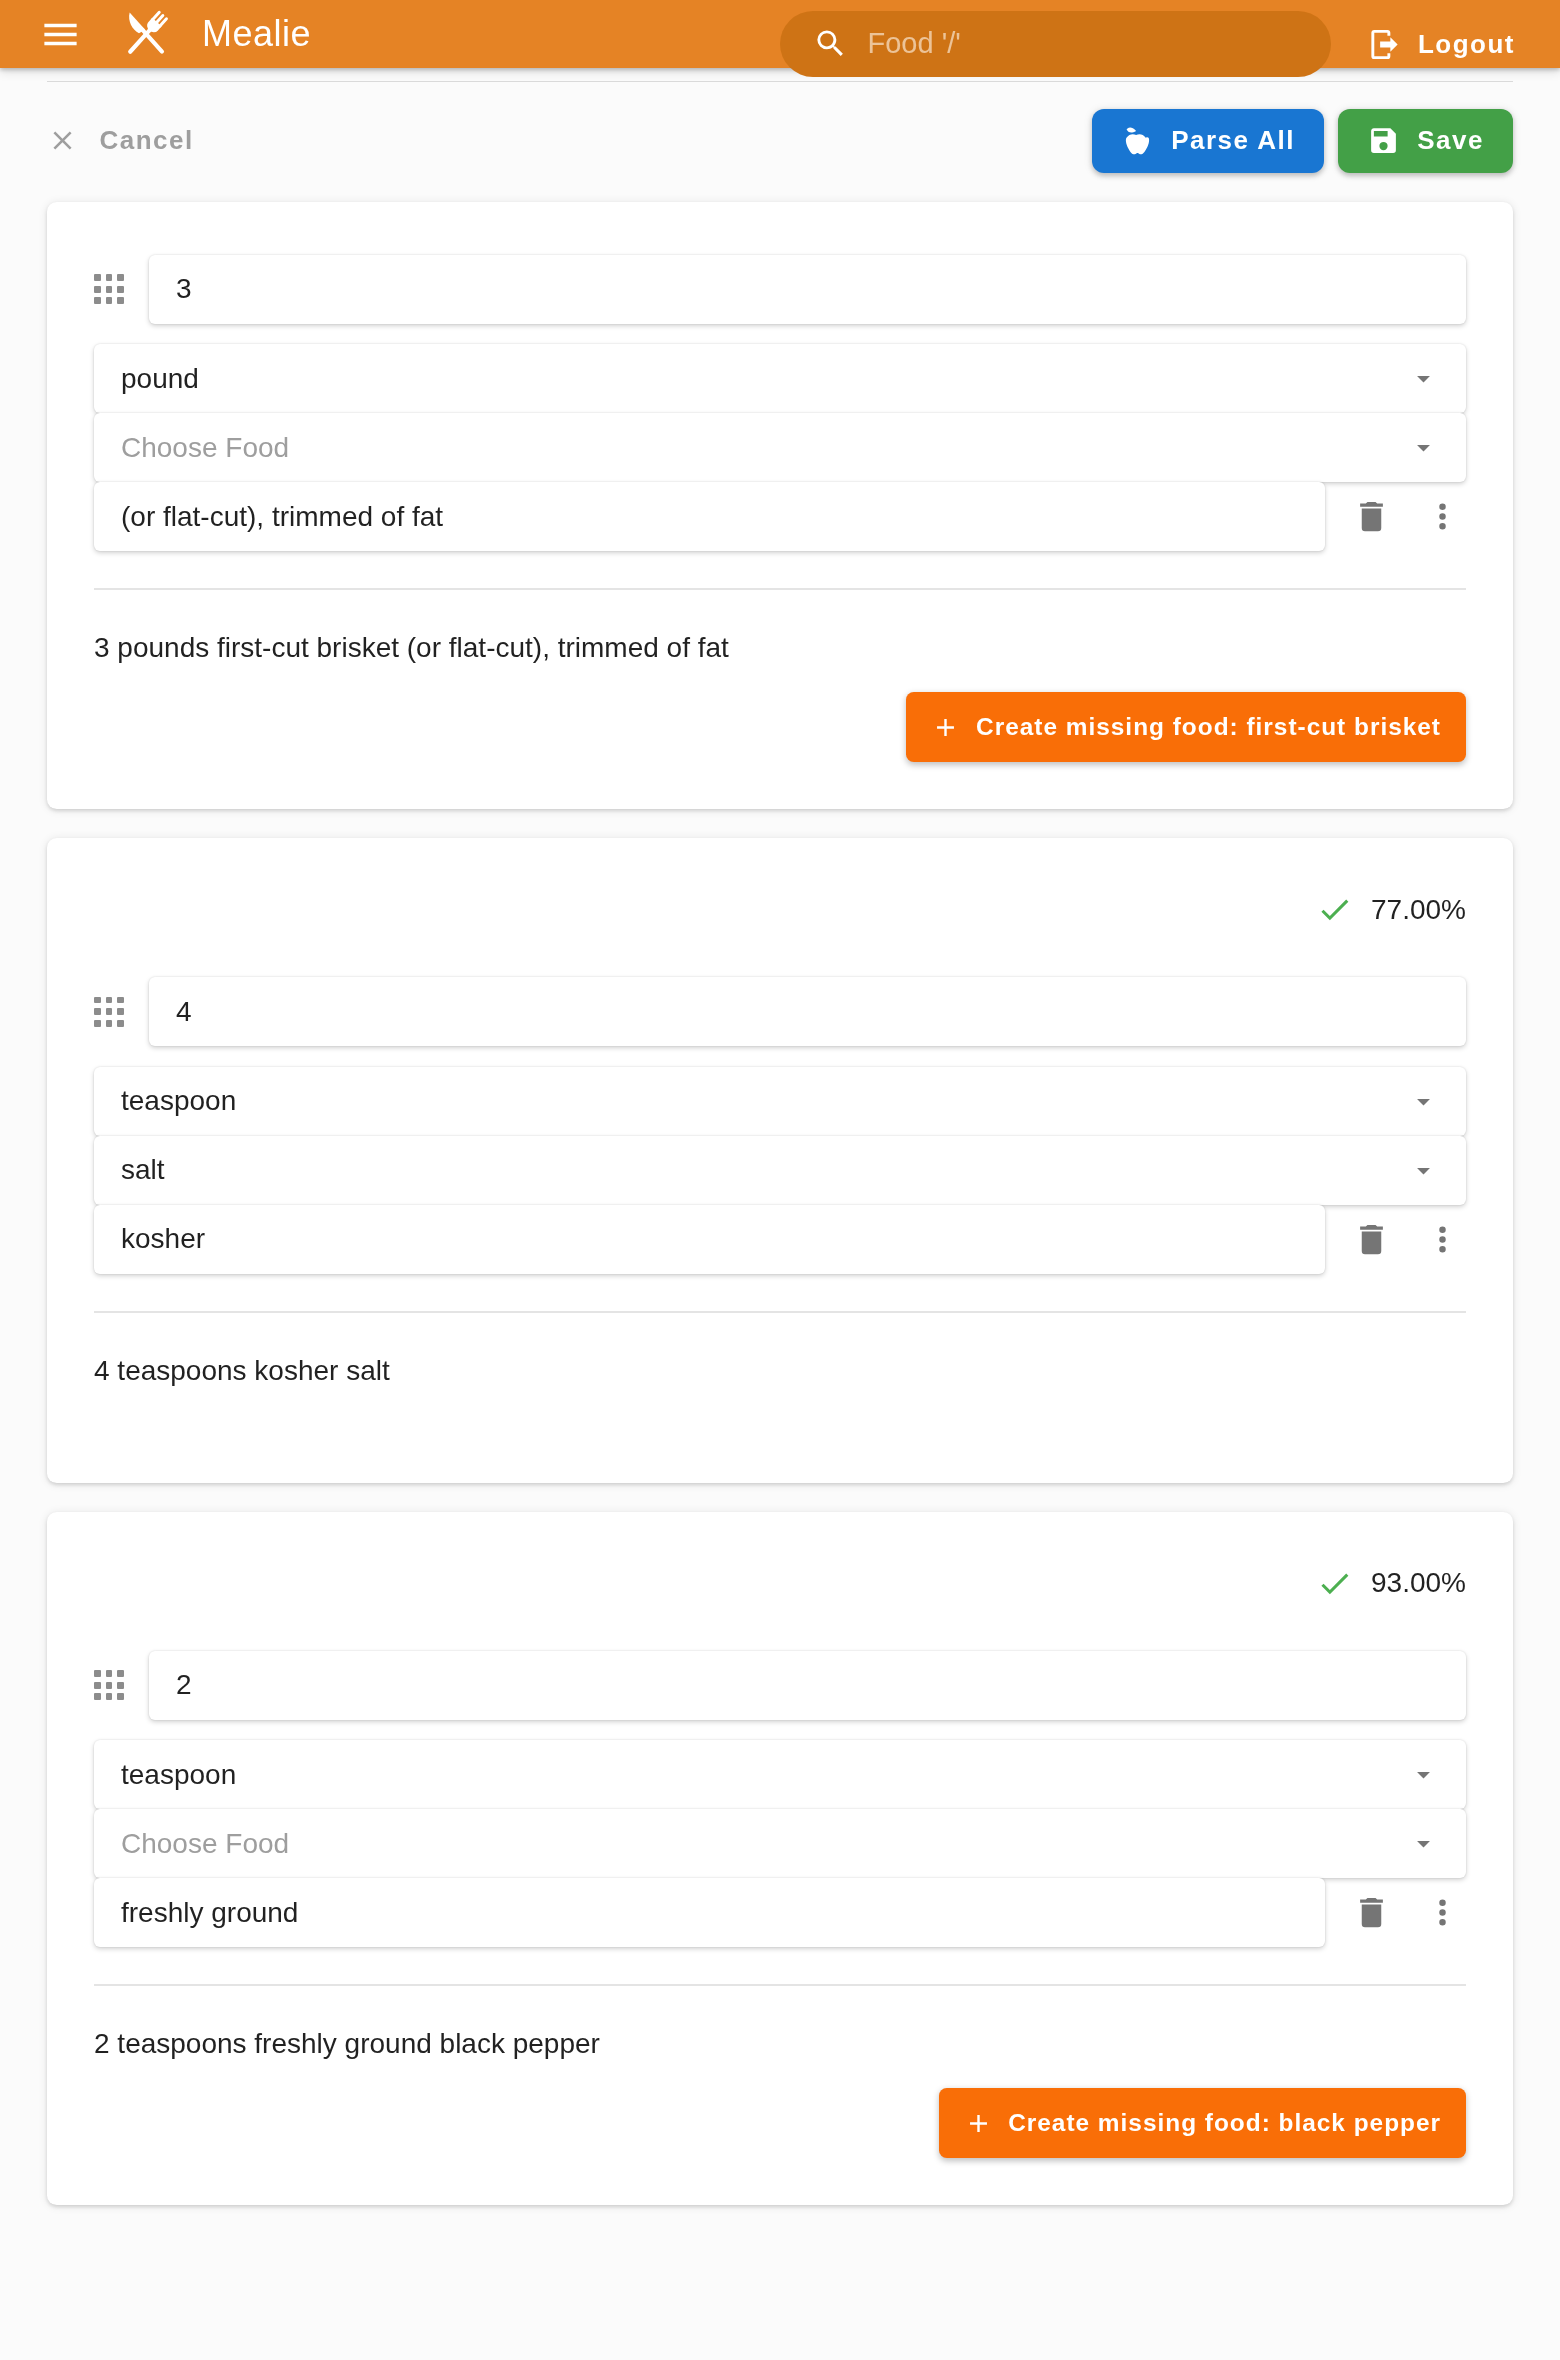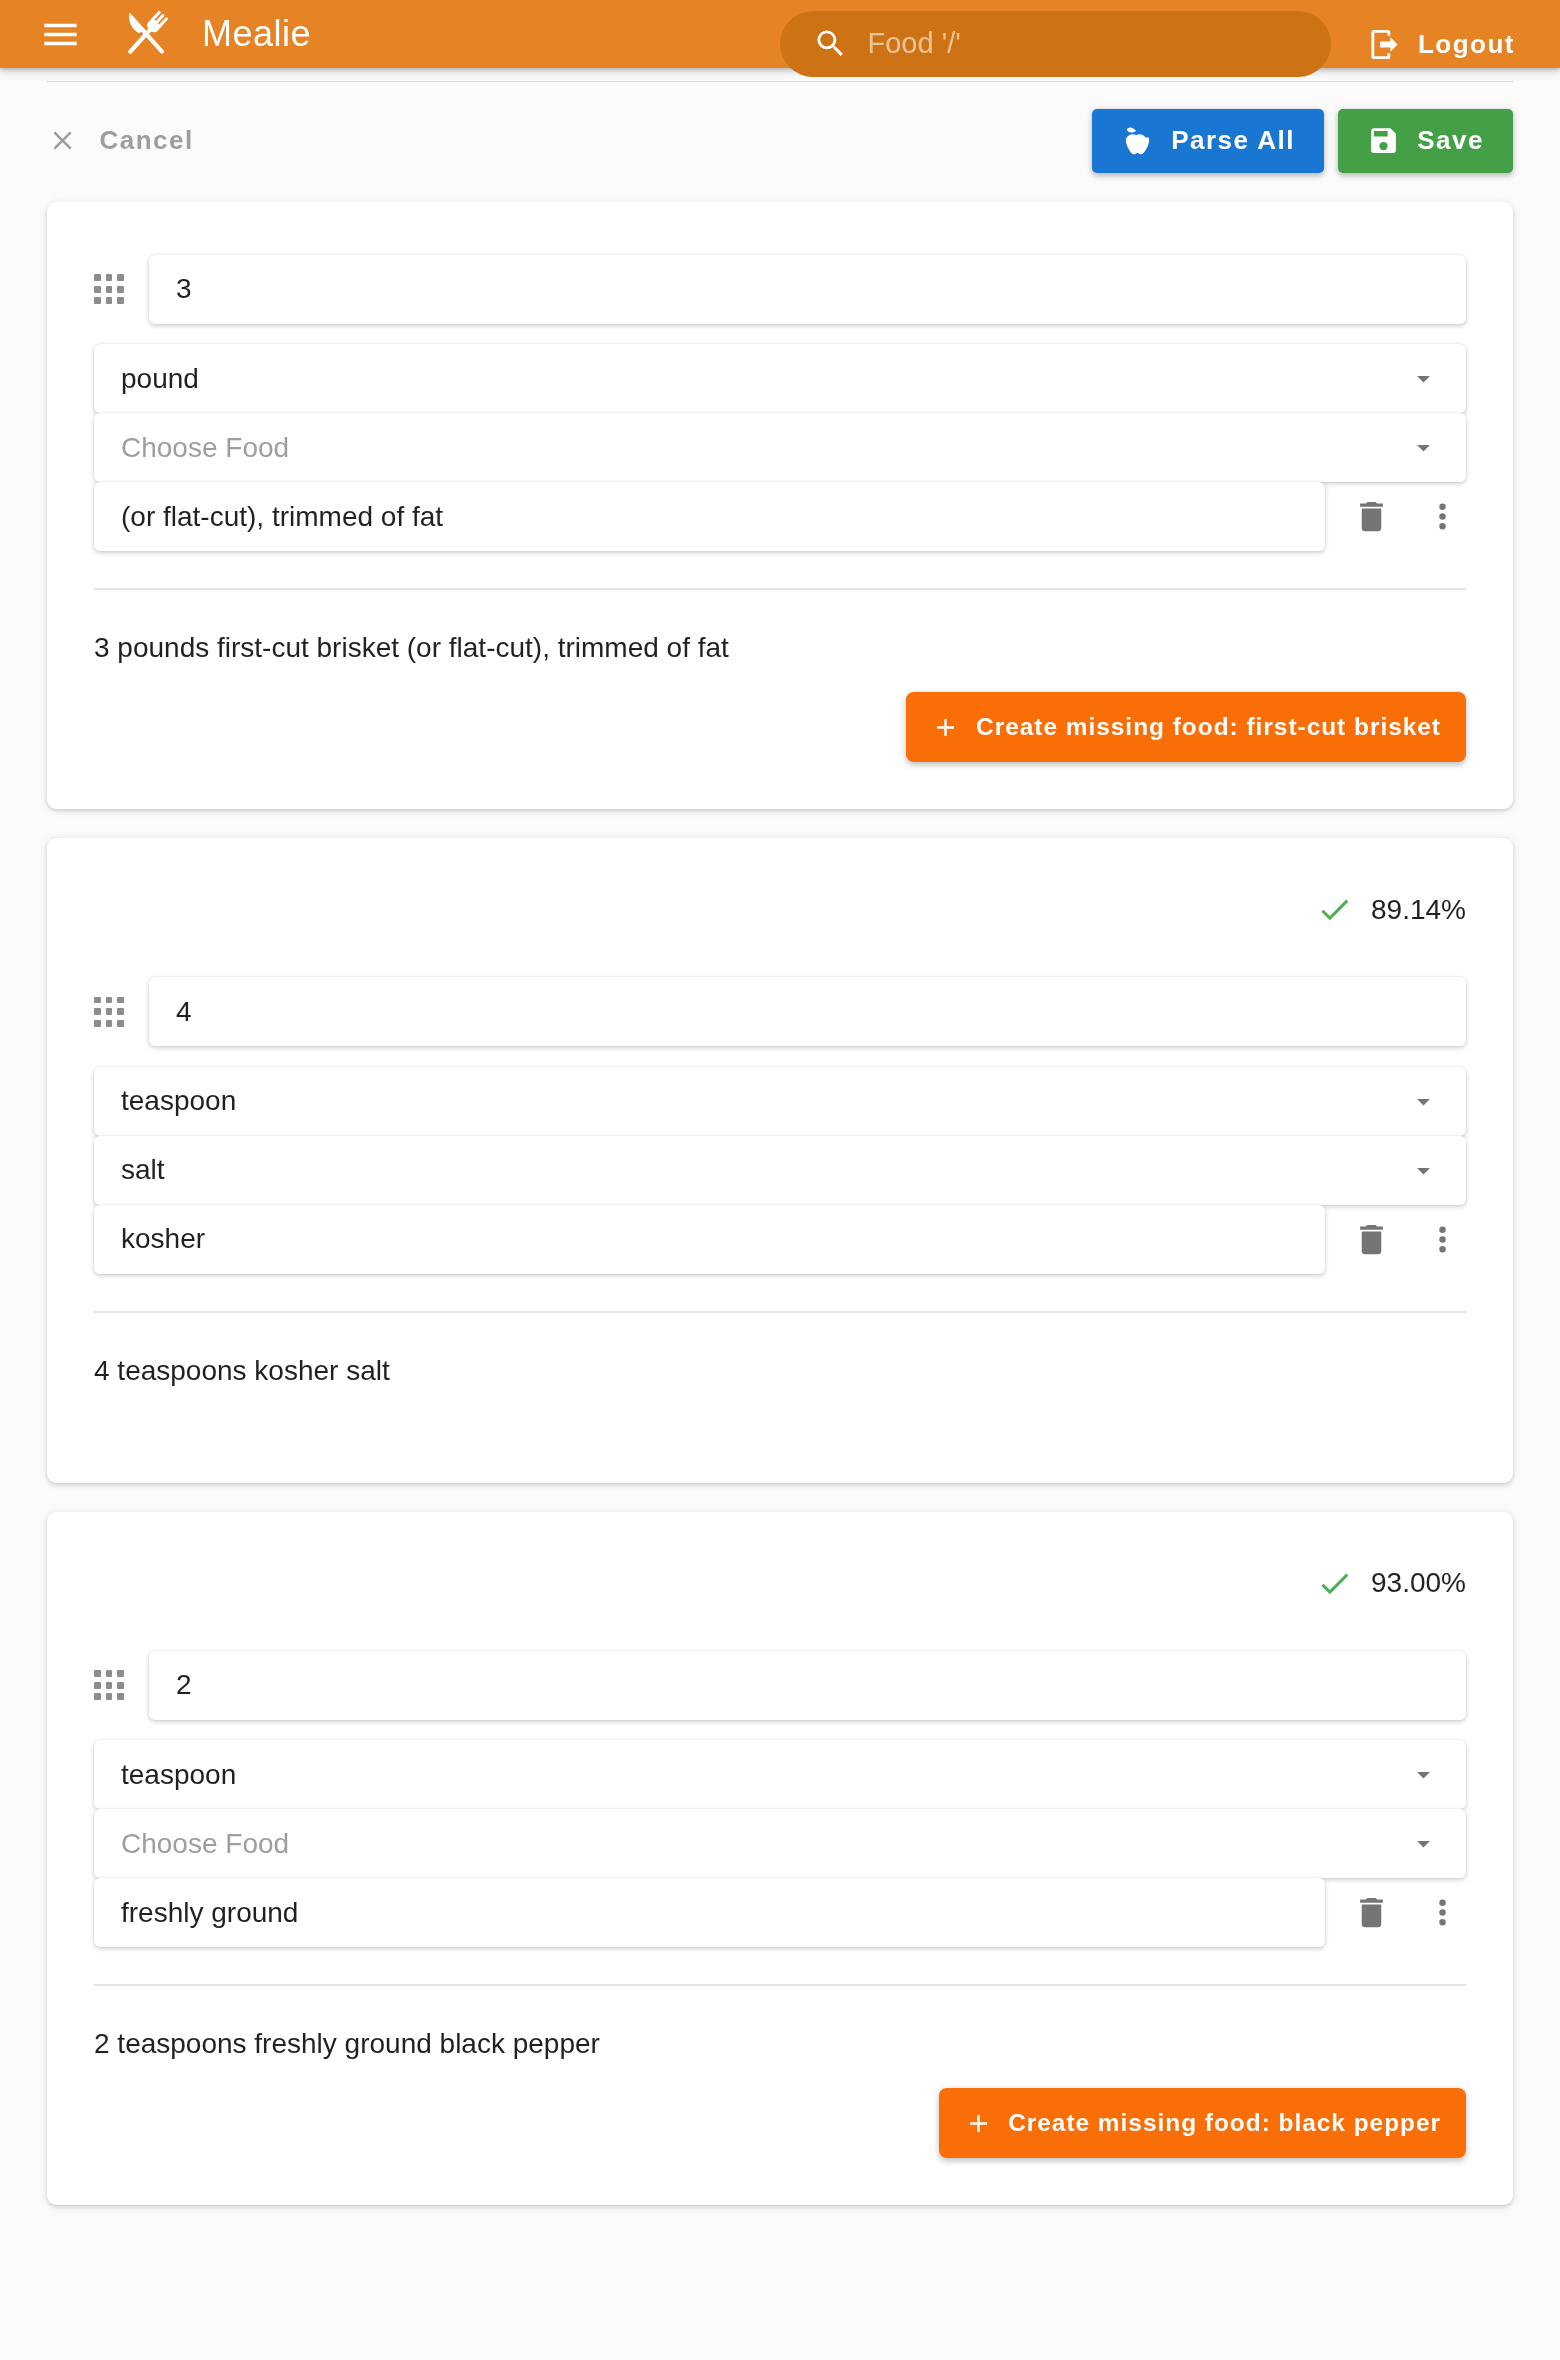--- a/index.html
+++ b/index.html
@@ -37,21 +37,21 @@
   
   .top-divider { border:none; border-top:1px solid #DADADA; margin:12.7px 47px 0; }
   .toolbar { display:flex; align-items:center; padding:27px 47px 0; }
   .cancel-btn {
     display:flex; align-items:center; gap:21.5px;
     background:transparent; border:none; cursor:pointer; padding:5.9px 9.8px 5.9px 0;
     color:#9E9E9E; font-weight:bold; font-size:26px; letter-spacing:1.5px; font-family:inherit;
   }
   .spacer { flex:1; }
   .btn {
-    height:64px; border:none; border-radius:5px; cursor:pointer;
+    height:64px; border:none; border-radius:12px; cursor:pointer;
     display:flex; align-items:center; gap:17.6px; padding:12px 29px;
     color:#fff; font-weight:bold; font-size:26px; letter-spacing:1.5px; font-family:inherit;
     box-shadow:0 2.9px 4.9px rgba(0,0,0,.2), 0 1px 9.8px rgba(0,0,0,.1);
   }
   .btn-parse { background:#1976D2; margin-right:13.7px; }
   .btn-save  { background:#43A047;justify-content:flex-end; }
   
   .card {
     margin:29px 47px; background:#fff; border-radius:9.8px;
     box-shadow:0 2px 3.9px rgba(0,0,0,.12), 0 1px 9.8px rgba(0,0,0,.1);
@@ -233,21 +233,21 @@
   </div>
 </section>
 
 <section class="card pad-bottom">
   <div class="conf-row">
     <span>
       <svg width="37" height="37" viewBox="0 0 24 24">
           <path fill="#4CAF50" d="M21,7L9,19L3.5,13.5L4.91,12.09L9,16.17L19.59,5.59L21,7Z"></path>
         </svg>
     </span>
-    <span class="conf-value">89.14%</span>
+    <span class="conf-value">77.00%</span>
   </div>
 
   <div class="row">
     <span class="handle">
       <span class="handle-grid">
           <span></span>
           <span></span>
           <span></span>
           <span></span>
           <span></span>

